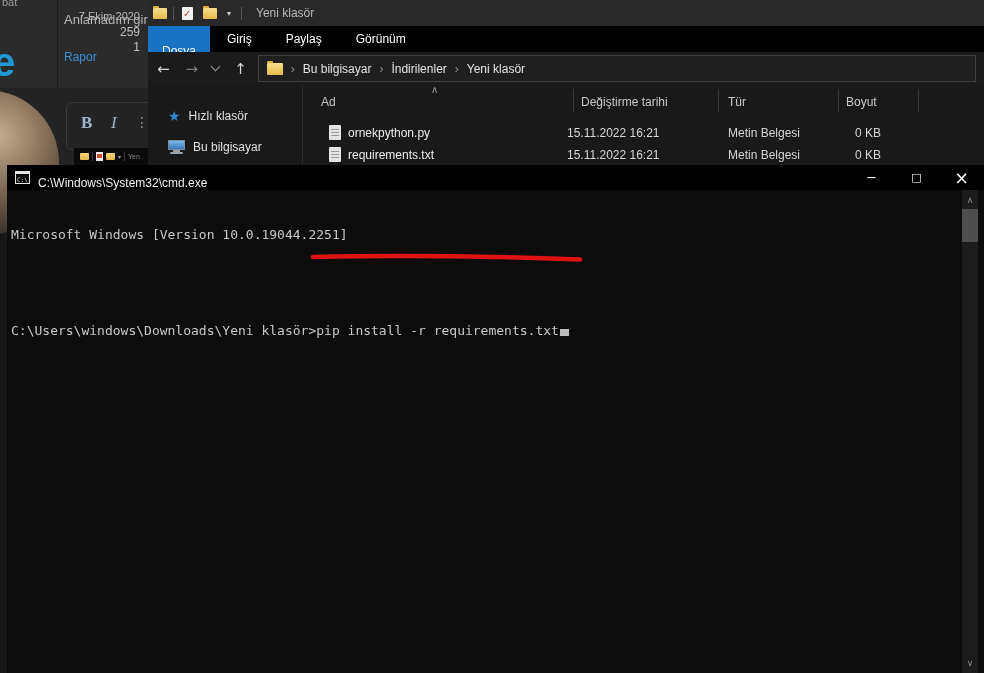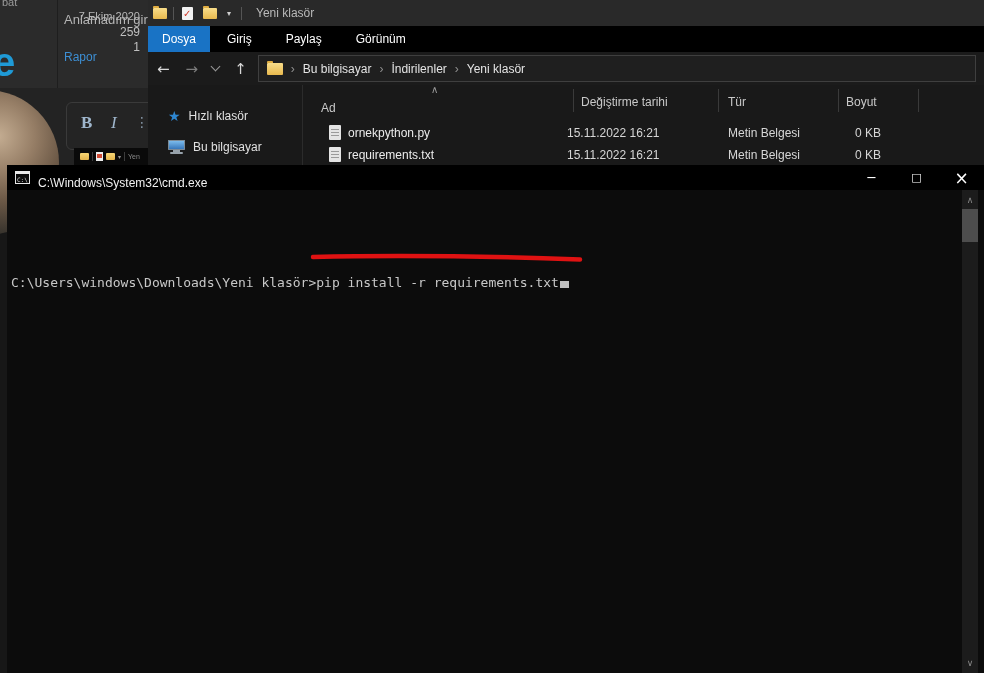--- a/index.html
+++ b/index.html
@@ -49,21 +49,21 @@
   .checkdoc-ico { position:relative; width:11px; height:13px; background:#f2f2f2; border-radius:1px;
                   margin:0 2px; flex:none; }
   .checkdoc-ico::after { content:"✓"; position:absolute; left:1px; top:1px; font-size:10px; color:#d03a2a;
                          font-weight:bold; }
   .qat-drop { font-family:"DejaVu Sans",sans-serif; font-size:8px; color:#cfcfcf; margin:0 4px 0 10px; }
   .exp-title { font-size:12px; color:#b9b9b9; margin-left:8px; }
   .qat-folder2 { margin-left:8px; }
 
   .exp-tabs { position:absolute; left:0; top:26px; width:100%; height:26px; background:#000; display:flex; }
   .tab { height:26px; line-height:26px; padding:0 17px; font-size:12px; color:#fff; }
-  .tab.active { background:#1973c5; padding:0 14px; }
+  .tab.active { background:#1973c5; padding:12px 14px; }
 
   .exp-nav { position:absolute; left:0; top:52px; width:100%; height:33px; background:#1b1b1b;
              display:flex; align-items:center; }
   .nav-glyph { font-family:"DejaVu Sans",sans-serif; font-size:15px; }
   .nav-back { color:#d8d8d8; margin-left:9px; }
   .nav-fwd { color:#7c7c7c; margin-left:16px; }
   .nav-drop { width:7px; height:7px; border-right:1.5px solid #999; border-bottom:1.5px solid #999;
               transform:rotate(45deg); margin:-4px 0 0 14px; }
   .nav-up { color:#d8d8d8; margin-left:15px; }
   .addr-box { flex:1; height:27px; margin:0 8px 0 11px; background:#1f1f1f; border:1px solid #3f3f3f;
@@ -81,21 +81,21 @@
   .pc-ico .scr { position:absolute; left:0; top:0; width:17px; height:10px; border-radius:1px;
                  background:linear-gradient(#84c4f2,#2f6fb5); box-shadow:0 0 0 1px #7d8b96 inset; }
   .pc-ico .stand { position:absolute; left:5px; top:10px; width:7px; height:2px; background:#97a2ab; }
   .pc-ico .base { position:absolute; left:2px; top:12px; width:13px; height:2px; background:#97a2ab; border-radius:1px; }
   .side-label { font-size:12px; color:#e0e0e0; }
 
   .list-panel { position:absolute; left:154px; top:0; width:682px; height:84px; border-left:1px solid #2b2b2b; }
   .sort-caret { position:absolute; left:128px; top:-1px; font-family:"DejaVu Sans",sans-serif;
                 font-size:10px; color:#9a9a9a; }
   .col-head { position:absolute; top:10px; font-size:12px; color:#c9c9c9; }
-  .ch-name { left:18px;margin-top:6px; } .ch-mod { left:278px; } .ch-type { left:425px; } .ch-size { left:543px; }
+  .ch-name { left:18px; } .ch-mod { left:278px; } .ch-type { left:425px; } .ch-size { left:543px; }
   .col-sep { position:absolute; top:4px; width:1px; height:23px; background:#3a3a3a; }
   .cs1 { left:270px; } .cs2 { left:415px; } .cs3 { left:535px; } .cs4 { left:615px; }
   .file-row { position:absolute; left:0; width:640px; height:22px; }
   .fr1 { top:37px; } .fr2 { top:59px; }
   .doc-ico { position:absolute; left:26px; top:3px; width:12px; height:15px; background:#e4e4e4; border-radius:1px;
              background-image:linear-gradient(#9a9a9a,#9a9a9a),linear-gradient(#9a9a9a,#9a9a9a),linear-gradient(#9a9a9a,#9a9a9a);
              background-size:8px 1px; background-position:2px 4px,2px 7px,2px 10px; background-repeat:no-repeat; }
   .f-name { position:absolute; left:45px; top:4px; font-size:12px; color:#ececec; }
   .f-mod { position:absolute; left:264px; top:4px; font-size:12px; color:#d6d6d6; }
   .f-type { position:absolute; left:425px; top:4px; font-size:12px; color:#d6d6d6; }
@@ -245,20 +245,21 @@
           <i class="cmd-ico-txt">C:\</i>
       </span>
       <span class="cmd-title">C:\Windows\System32\cmd.exe</span>
       <div class="cmd-controls">
         <span class="ctl ctl-min">─</span>
         <span class="ctl ctl-max">□</span>
         <span class="ctl ctl-close">×</span>
       </div>
     </div>
     <div class="cmd-body">
+      <div class="cmd-line">Microsoft Windows [Version 10.0.19044.2251]</div>
       <div class="cmd-line"></div>
       <div class="cmd-line"><span>C:\Users\windows\Downloads\Yeni klasör&gt;</span><span>pip install -r requirements.txt</span><span class="cursor"></span></div>
       <svg class="red-underline" width="284" height="12" viewBox="0 0 284 12">
         <path d="M3 4 C 70 2.2, 180 3.2, 270 6.5" stroke="#e01212" stroke-width="4.5" fill="none" stroke-linecap="round"></path>
       </svg>
     </div>
     <div class="cmd-scrollbar">
       <span class="sb-arrow sb-up">∧</span>
       <span class="sb-thumb"></span>
       <span class="sb-arrow sb-down">∨</span>

